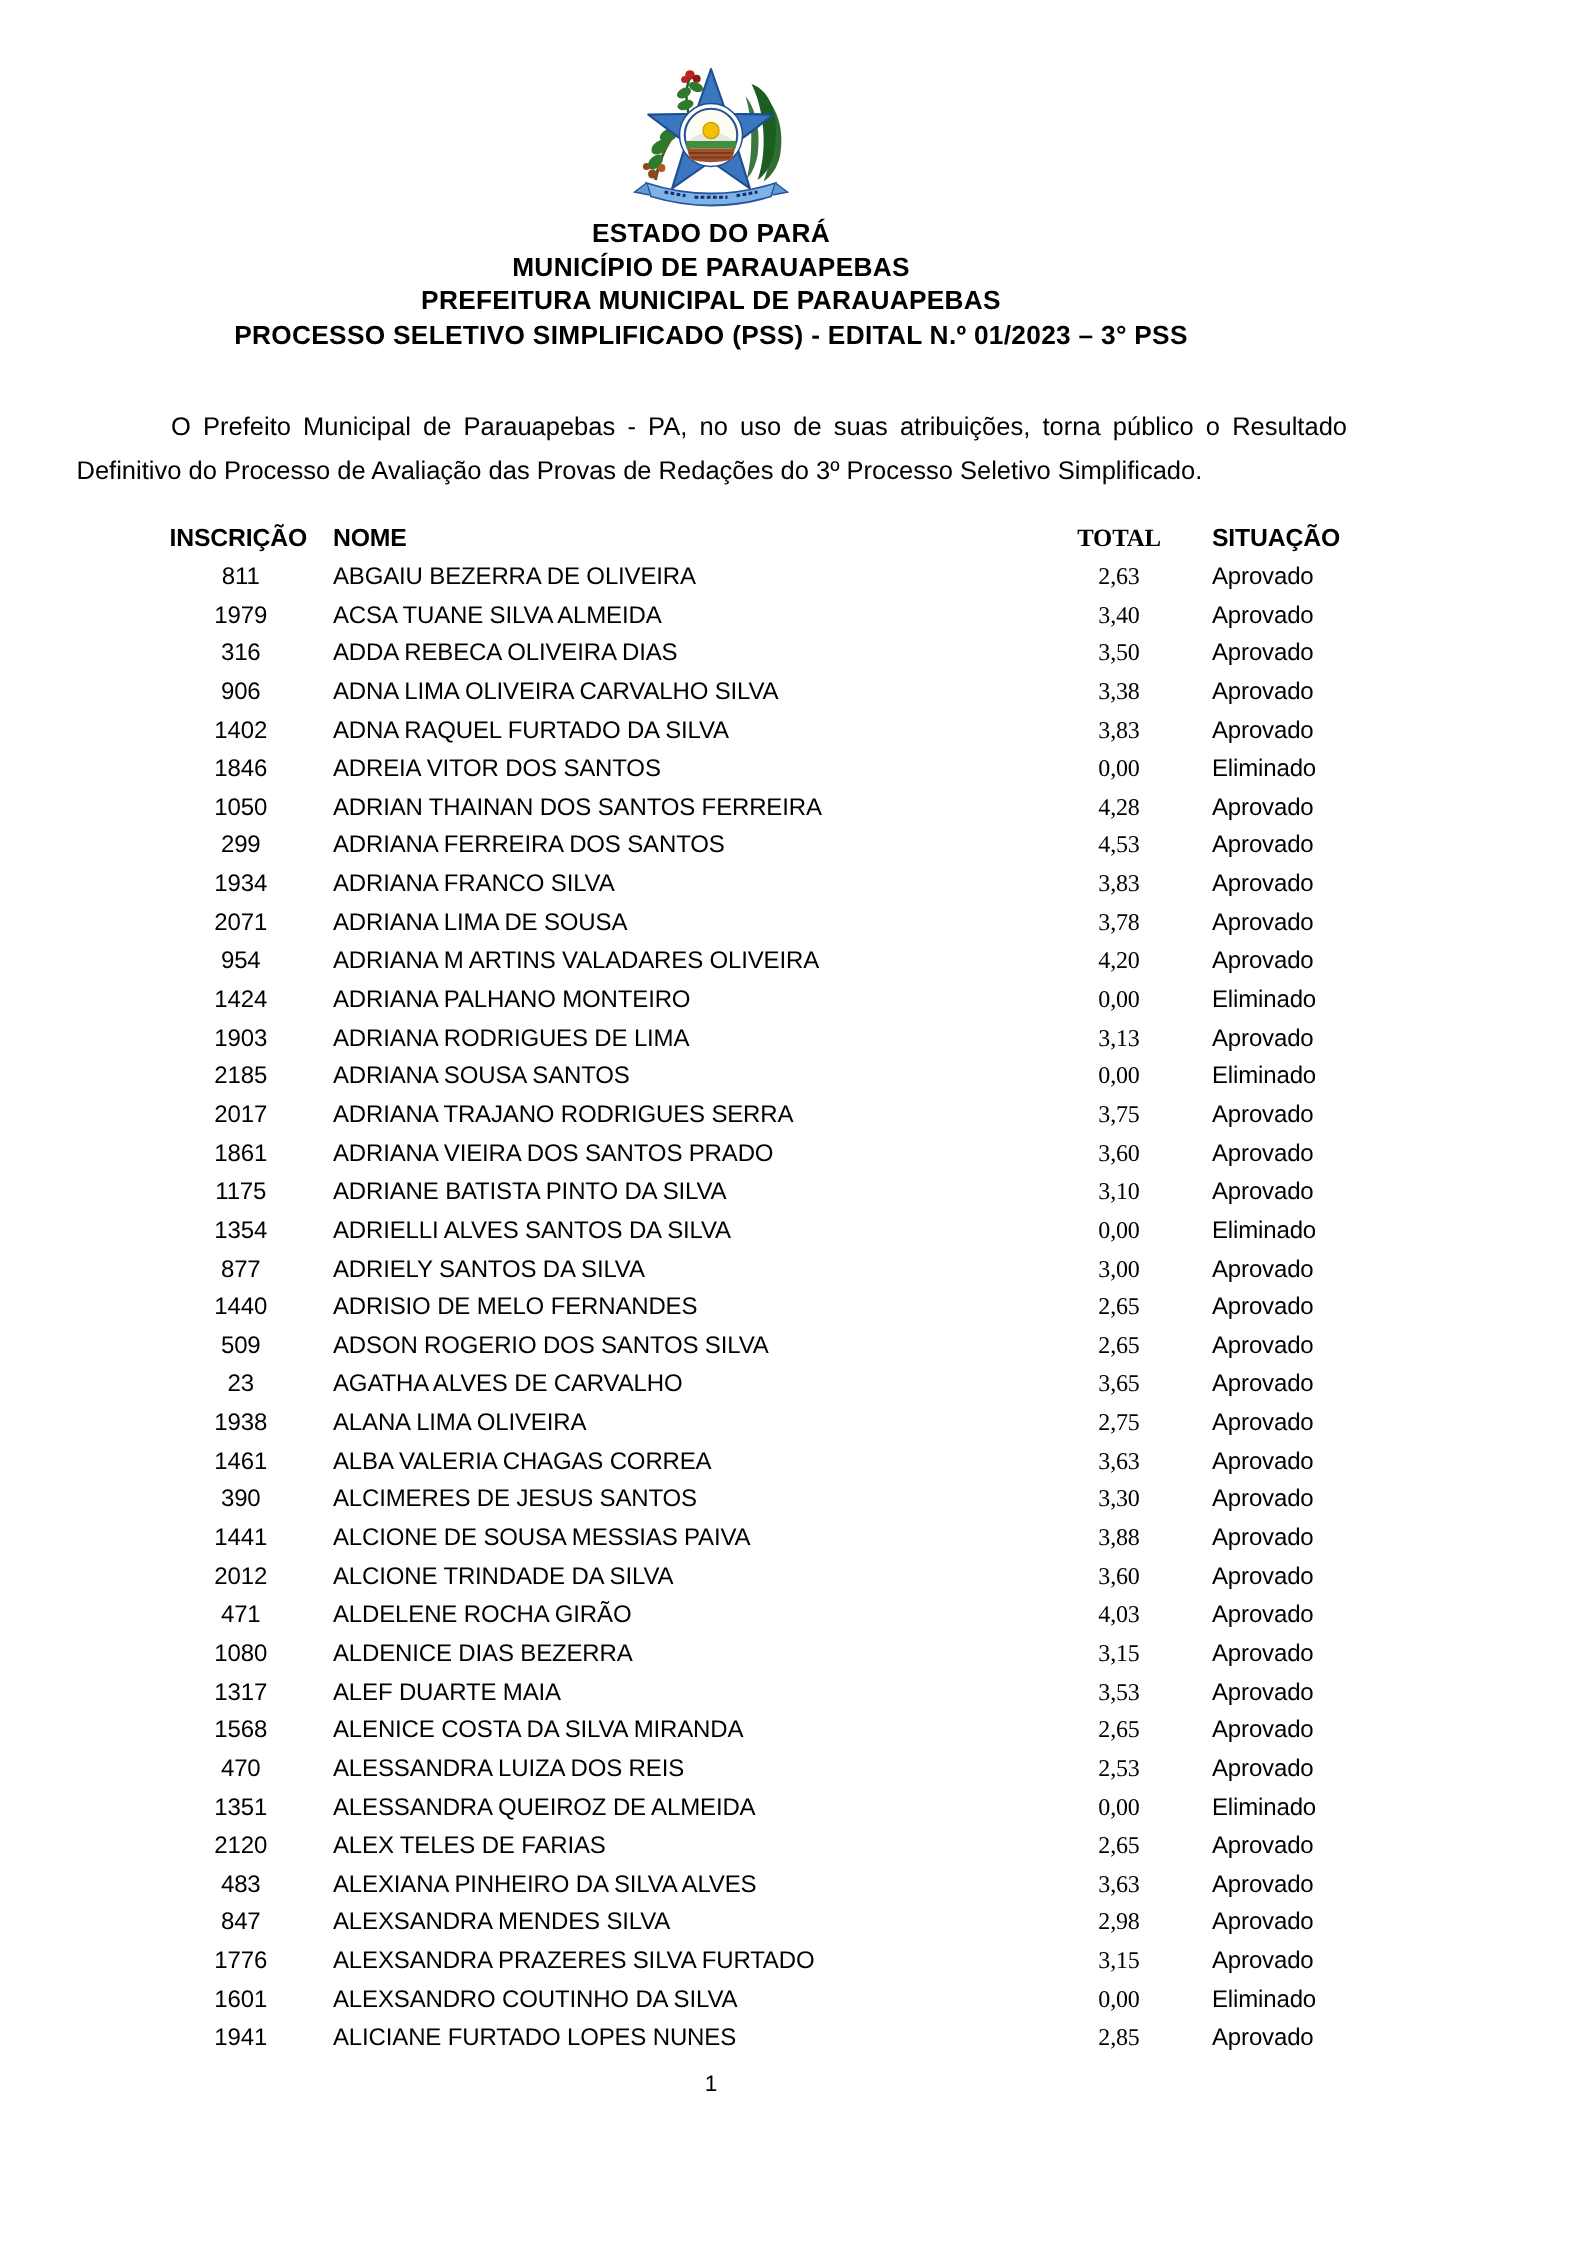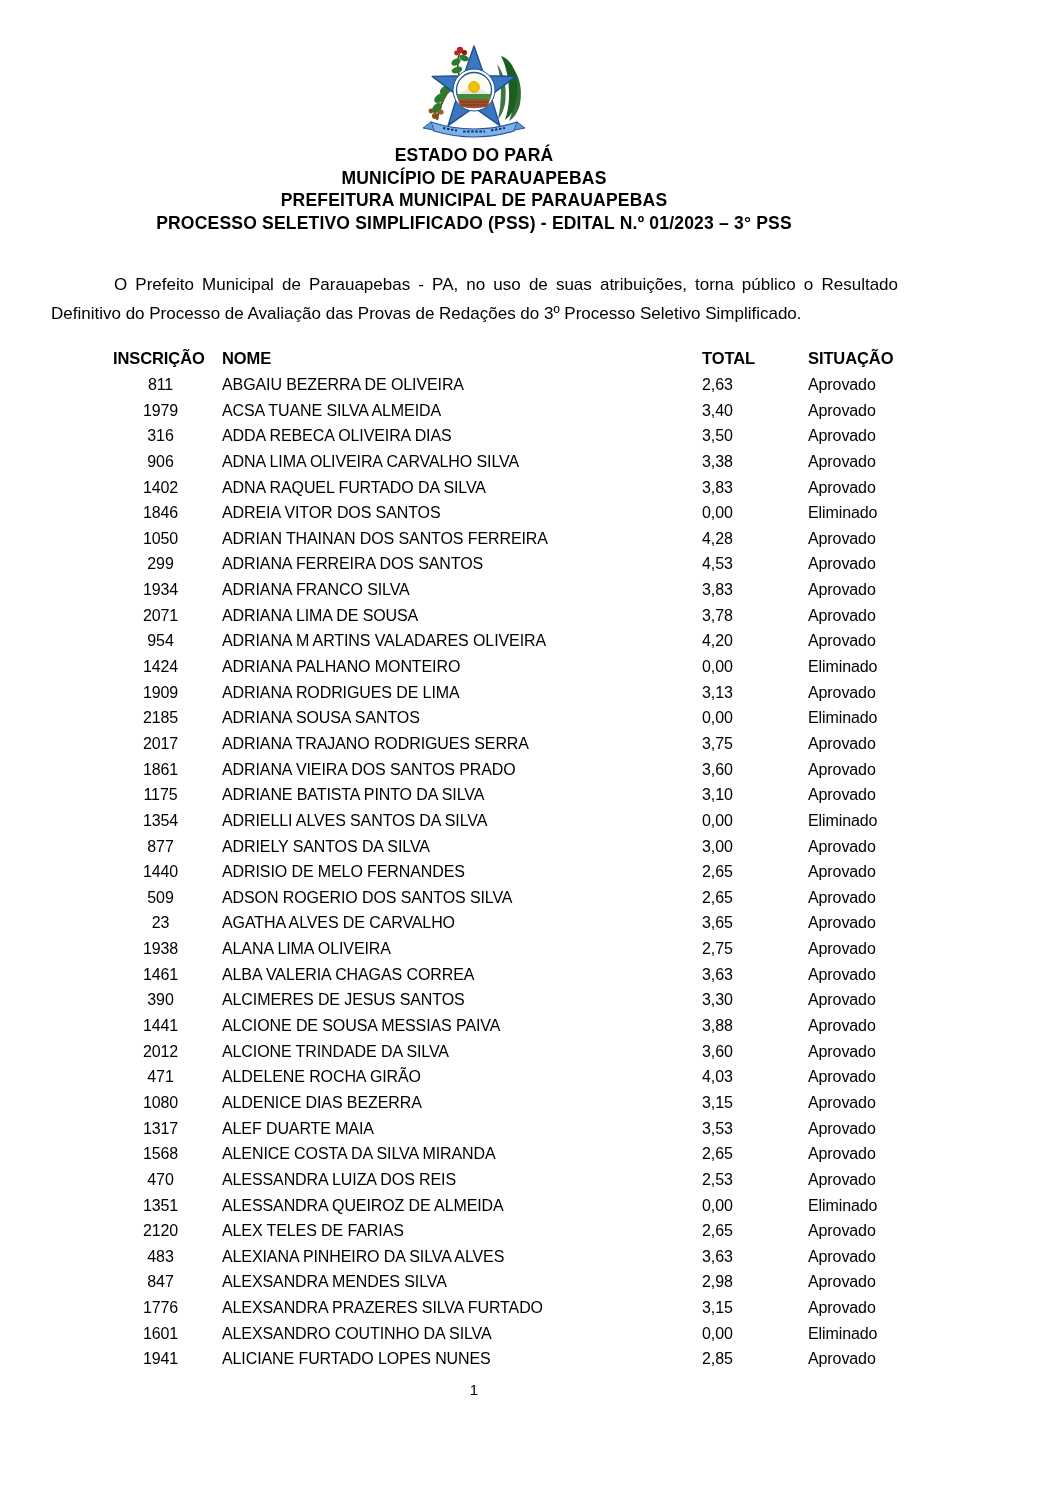--- a/index.html
+++ b/index.html
@@ -47,21 +47,21 @@
   }
   .thead {
     font-weight:bold;
     font-size:16.5px;
     height:27px;
     line-height:27px;
   }
   .col-insc { text-align:center; }
   .thead .col-insc { text-align:left; }
   .col-nome { padding-left:14px; }
-  .col-total { text-align:left; }
+  .col-total { text-align:center;font-family:Liberation Serif, serif; }
   .col-sit { padding-left:18px; }
   .page-number {
     position:absolute;
     left:0; right:0;
     top:1381px;
     text-align:center;
     font-size:15px;
   }
 </style>
 </head>
@@ -205,21 +205,21 @@
           <span class="col-total">4,20</span>
           <span class="col-sit">Aprovado</span>
         </div>
         <div class="trow">
           <span class="col-insc">1424</span>
           <span class="col-nome">ADRIANA PALHANO MONTEIRO</span>
           <span class="col-total">0,00</span>
           <span class="col-sit">Eliminado</span>
         </div>
         <div class="trow">
-          <span class="col-insc">1909</span>
+          <span class="col-insc">1903</span>
           <span class="col-nome">ADRIANA RODRIGUES DE LIMA</span>
           <span class="col-total">3,13</span>
           <span class="col-sit">Aprovado</span>
         </div>
         <div class="trow">
           <span class="col-insc">2185</span>
           <span class="col-nome">ADRIANA SOUSA SANTOS</span>
           <span class="col-total">0,00</span>
           <span class="col-sit">Eliminado</span>
         </div>

